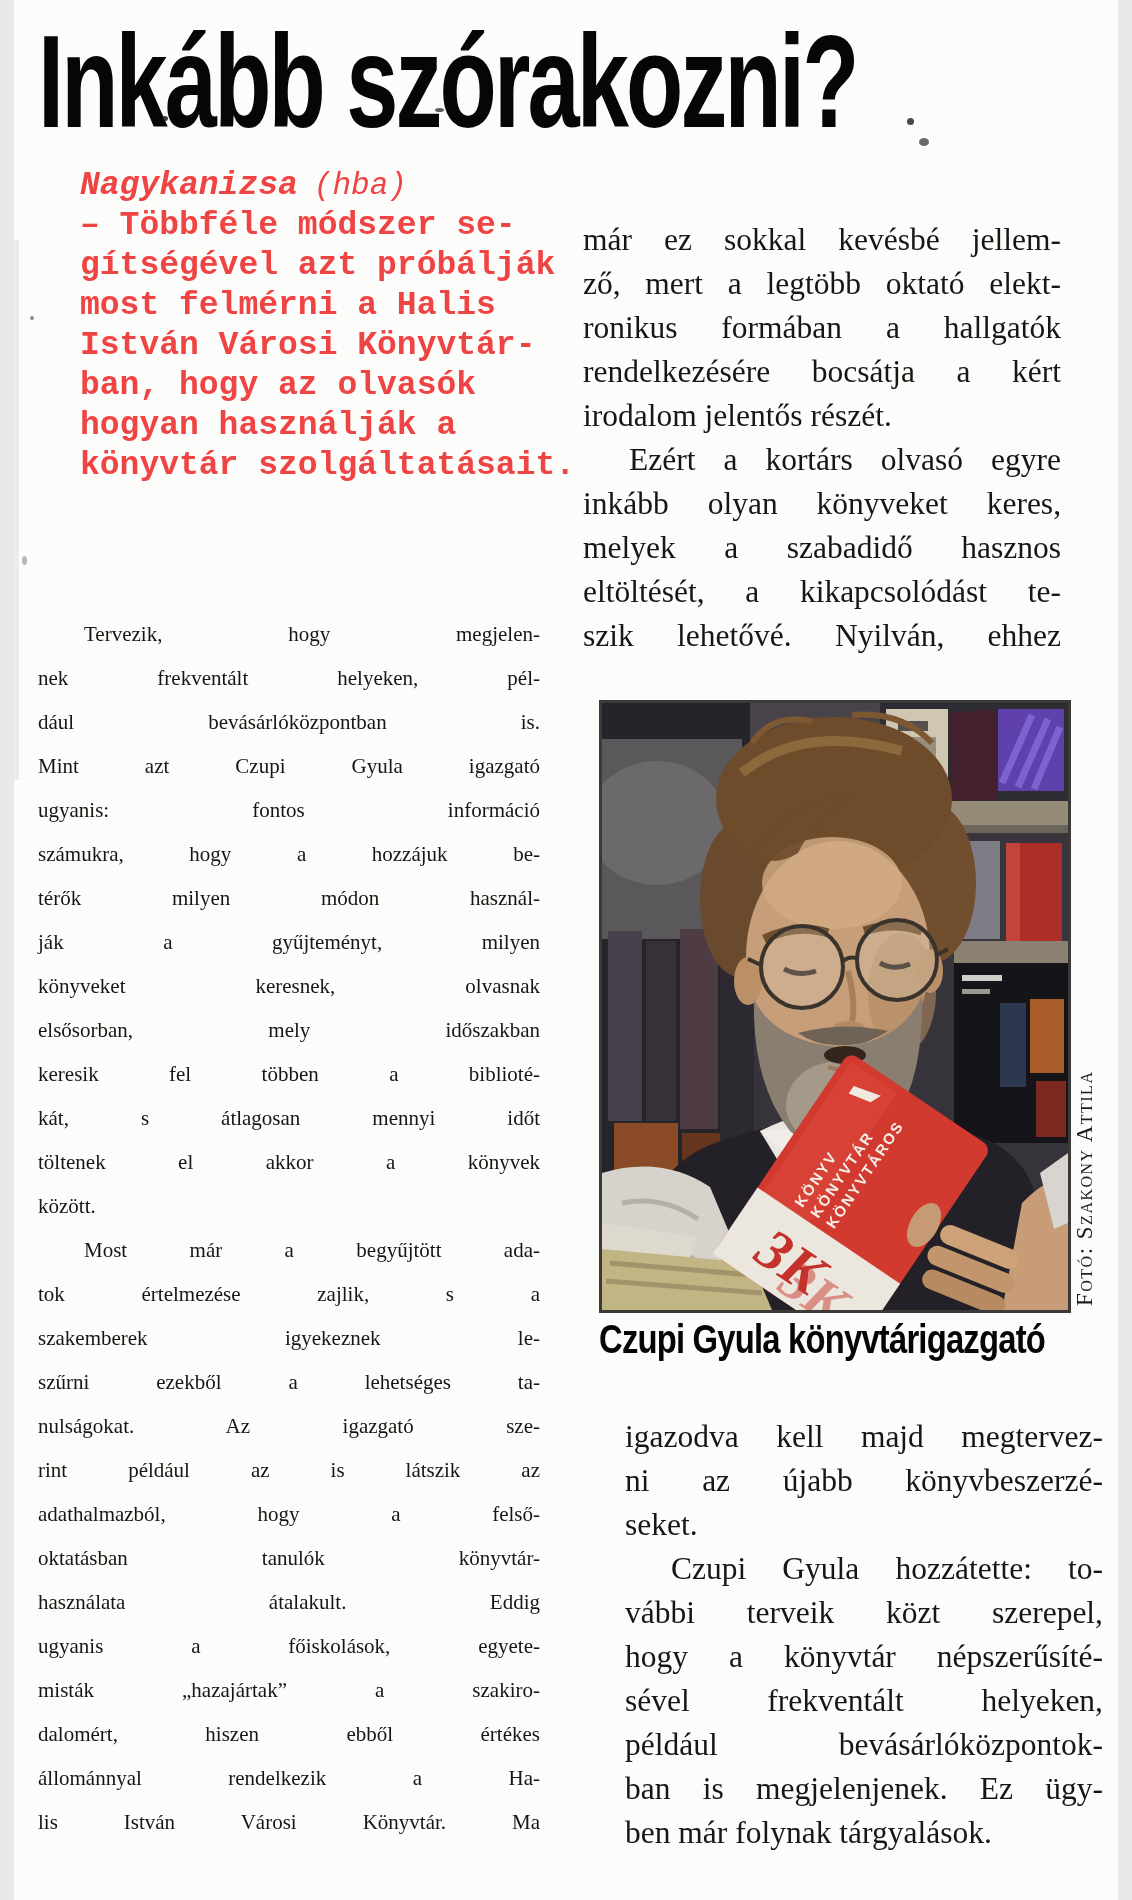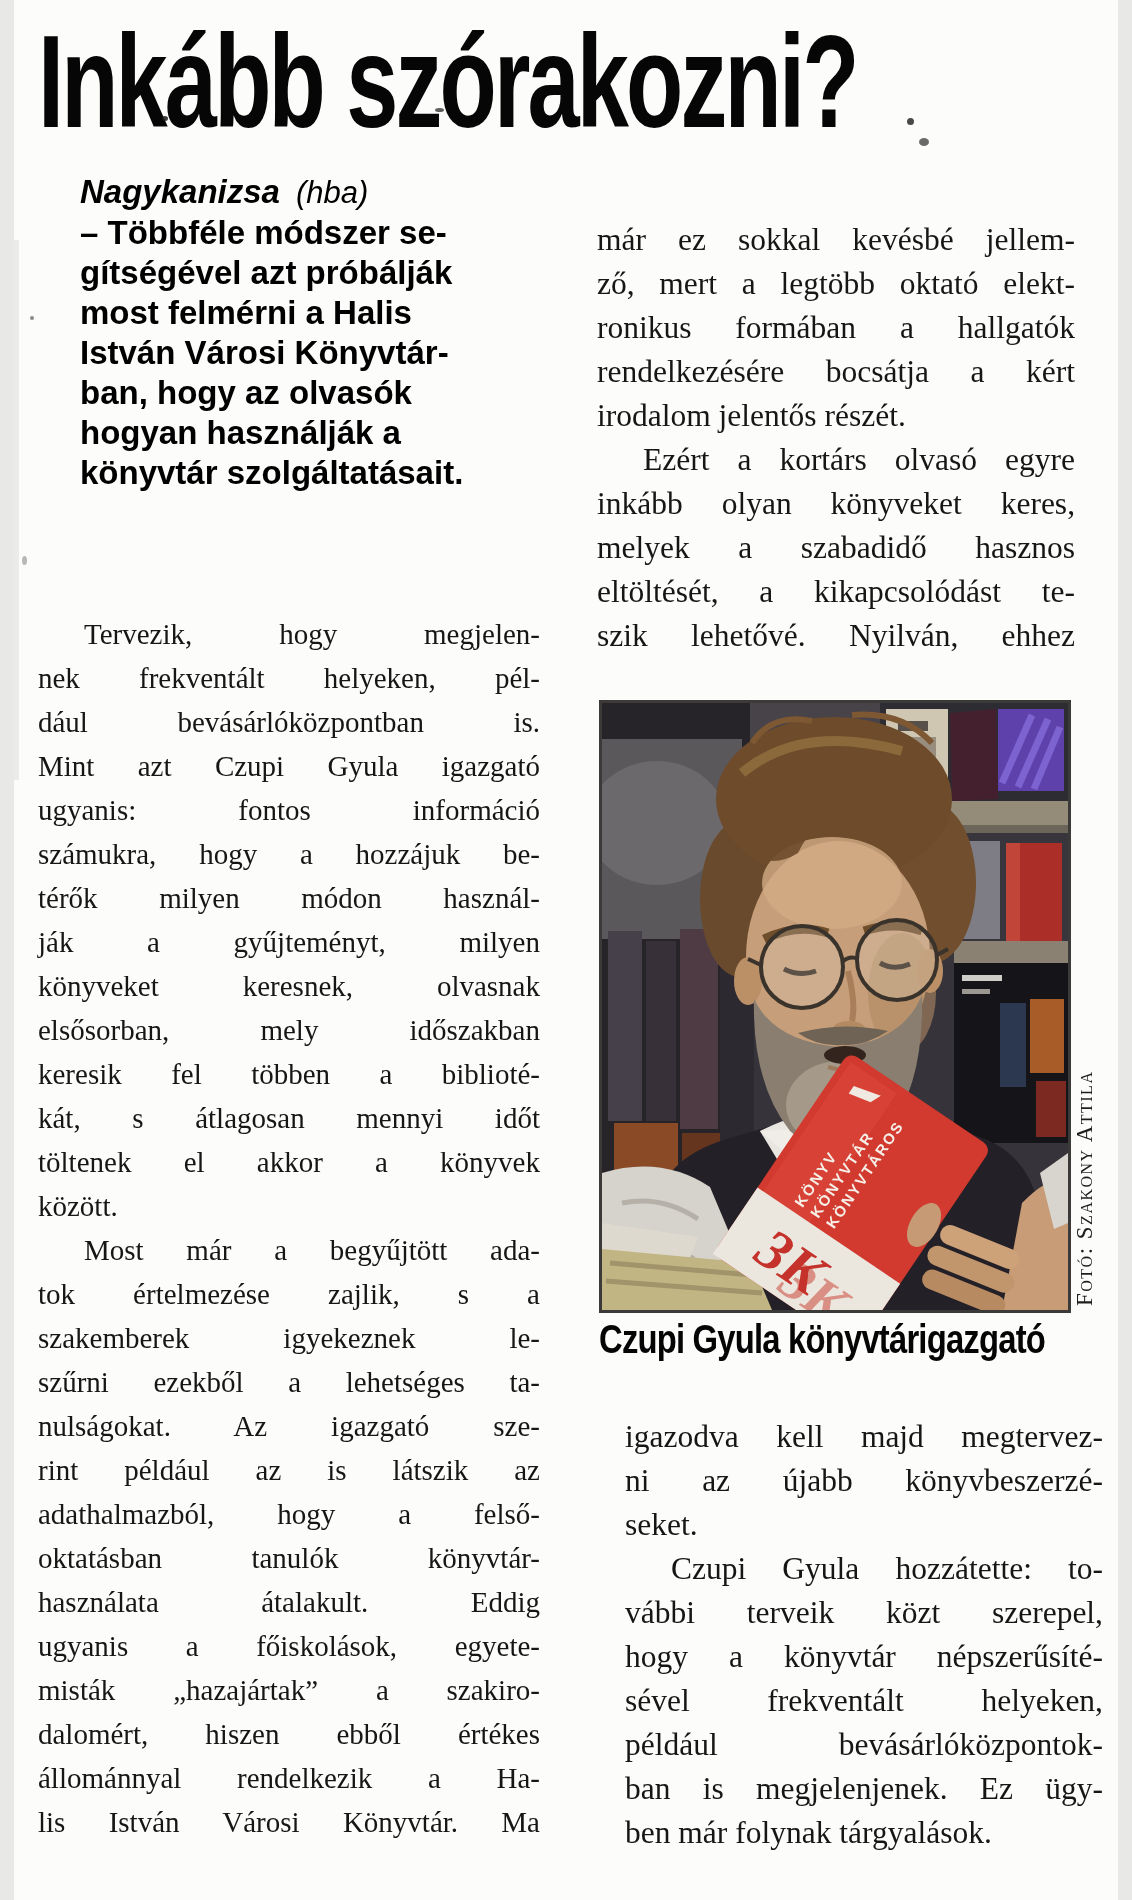--- a/index.html
+++ b/index.html
@@ -2,29 +2,29 @@
 <html lang="hu"><head>
 <meta charset="utf-8">
 <style>
   html,body{margin:0;padding:0;background:#e8e8e6;}
   .page{position:relative;width:1104px;height:1900px;background:#fcfcfa;
         font-family:"Liberation Serif",serif;color:#161614;overflow:hidden;margin:0 auto;}
   .headline{position:absolute;left:24px;top:16px;margin:0;line-height:1;
         font-family:"Liberation Sans",sans-serif;font-weight:bold;font-size:132px;
         letter-spacing:-4px;transform:scaleX(.71);transform-origin:0 0;
         white-space:nowrap;color:#060606;}
-  .lead{position:absolute;left:66px;top:172px;width:470px;
-        font-family:Liberation Sans, sans-serif;font-weight:bold;
-        font-size:33px;line-height:40px;color:#000000;}
+  .lead{position:absolute;left:66px;top:166px;width:470px;
+        font-family:Liberation Mono, monospace;font-weight:bold;
+        font-size:33px;line-height:40px;color:#ef4444;}
   .lead .tline{text-align:left;text-align-last:auto;white-space:nowrap;}
   .dl-city{font-style:italic;}
   .dl-credit{font-style:italic;font-weight:normal;margin-left:16px;font-size:31px;}
   .col{position:absolute;}
-  .col-left{left:24px;top:612px;width:502px;font-size:29px;line-height:44px;}
-  .col-right-top{left:583px;top:218px;width:478px;font-size:31.5px;line-height:44px;}
+  .col-left{left:24px;top:612px;width:502px;font-size:21px;line-height:44px;}
+  .col-right-top{left:569px;top:218px;width:478px;font-size:31.5px;line-height:44px;}
   .col-right-bottom{left:583px;top:1415px;width:478px;font-size:31.5px;line-height:44px;margin-left:28px;}
   .tline{text-align:justify;text-align-last:justify;}
   .tline.last{text-align-last:left;}
   .tline.ind{text-indent:46px;}
   .it{}
   .photo{position:absolute;left:585px;top:700px;width:466px;height:607px;margin:0;
         border:3px solid #3c3a38;background:#36343a;}
   .caption{position:absolute;left:585px;top:1316px;width:600px;
         font-family:"Liberation Sans",sans-serif;font-weight:bold;font-size:41px;
         letter-spacing:-1px;transform:scaleX(.8);transform-origin:0 0;

